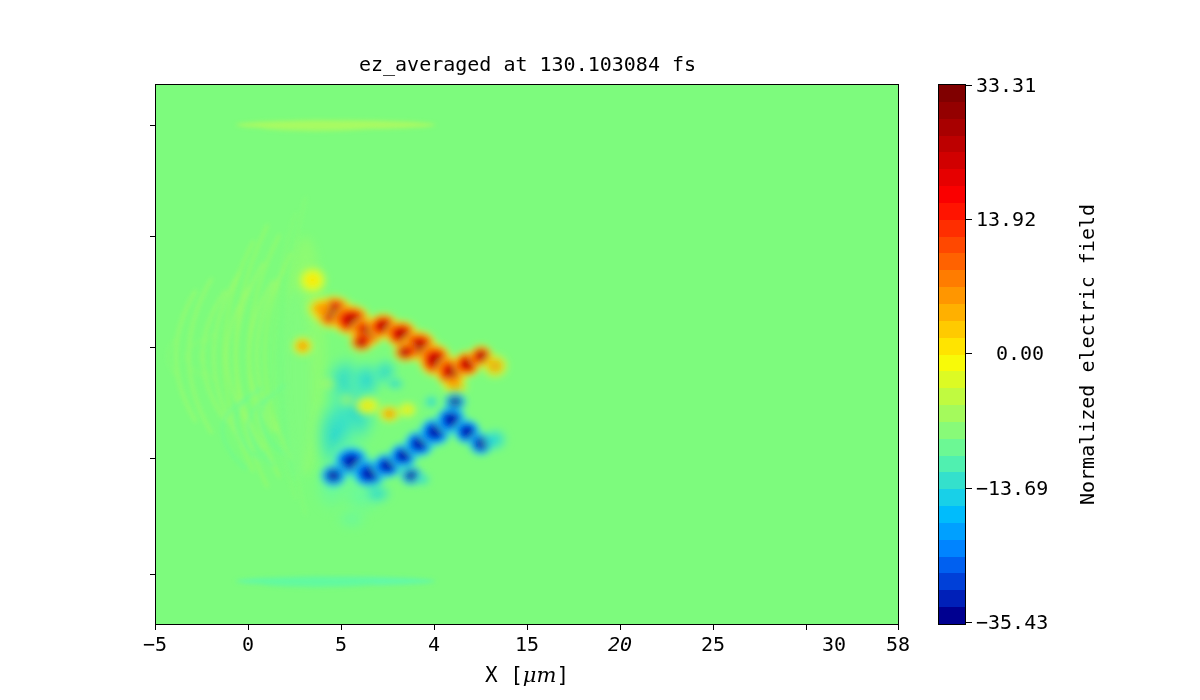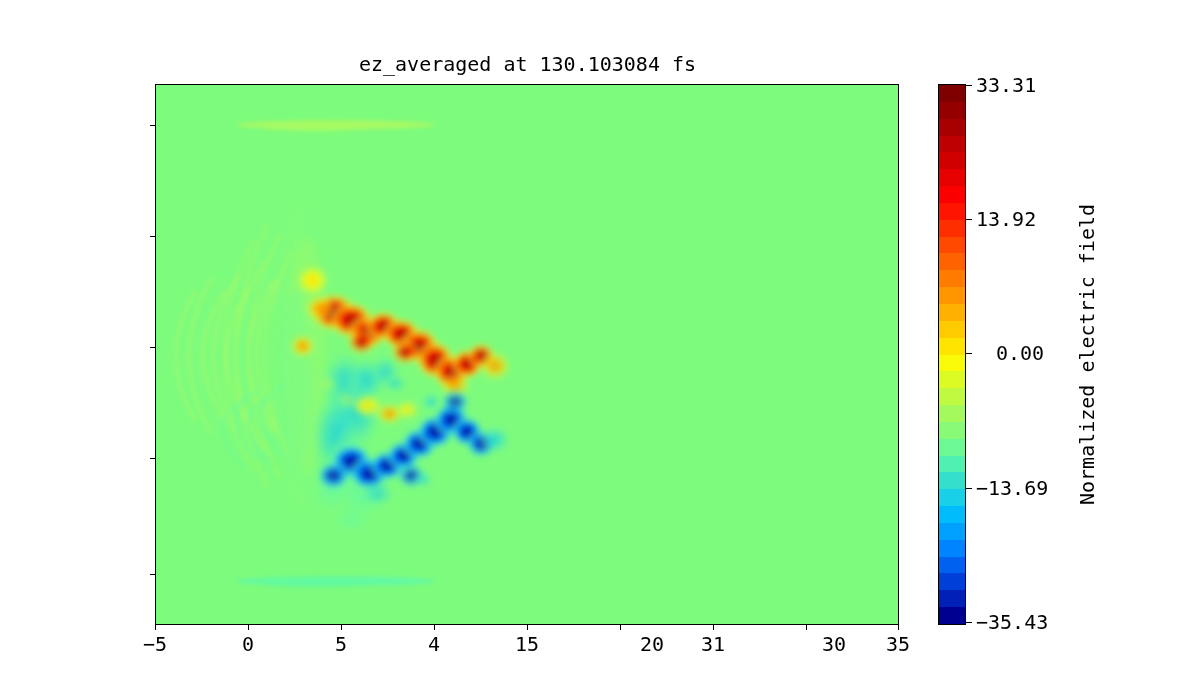--- a/index.html
+++ b/index.html
@@ -231,31 +231,34 @@
   <div class="tick-x" style="left:620px;"></div>
   <div class="tick-x" style="left:713px;"></div>
   <div class="tick-x" style="left:806px;"></div>
   <div class="tick-x" style="left:898px;"></div>
 
   <div class="xlab" style="left:155px;">−5</div>
   <div class="xlab" style="left:248px;">0</div>
   <div class="xlab" style="left:341px;">5</div>
   <div class="xlab" style="left:434px;">4</div>
   <div class="xlab" style="left:527px;">15</div>
-  <div class="xlab" style="left:652px;">20</div>
-  <div class="xlab" style="left:713px;">31</div>
+  <div class="xlab" style="left:620px;font-style:italic;">20</div>
+  <div class="xlab" style="left:713px;">25</div>
   <div class="xlab" style="left:834px;">30</div>
-  <div class="xlab" style="left:898px;">35</div>
+  <div class="xlab" style="left:898px;">58</div>
 
   <div class="tick-y" style="top:125px;"></div>
   <div class="tick-y" style="top:236px;"></div>
   <div class="tick-y" style="top:347px;"></div>
   <div class="tick-y" style="top:458px;"></div>
   <div class="tick-y" style="top:574px;"></div>
 
+  <div id="xaxis-label">
+    <span>X&nbsp;[</span><span class="mu">μm</span><span>]</span>
+  </div>
 
   <div id="colorbar">
       <div class="cbar-band" style="background: rgb(128, 0, 0); height: 3.125%;"></div>
       <div class="cbar-band" style="background: rgb(148, 0, 0); height: 3.125%;"></div>
       <div class="cbar-band" style="background: rgb(168, 0, 0); height: 3.125%;"></div>
       <div class="cbar-band" style="background: rgb(189, 0, 0); height: 3.125%;"></div>
       <div class="cbar-band" style="background: rgb(209, 0, 0); height: 3.125%;"></div>
       <div class="cbar-band" style="background: rgb(230, 0, 0); height: 3.125%;"></div>
       <div class="cbar-band" style="background: rgb(250, 0, 0); height: 3.125%;"></div>
       <div class="cbar-band" style="background: rgb(255, 20, 0); height: 3.125%;"></div>

